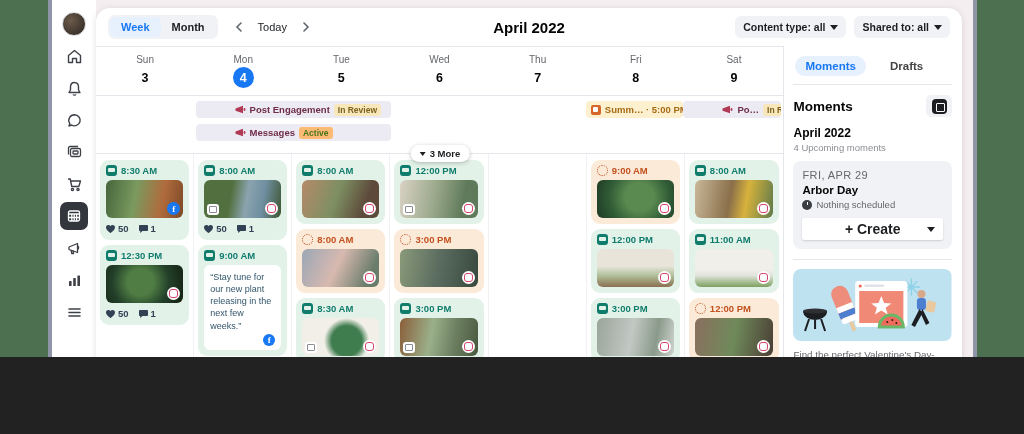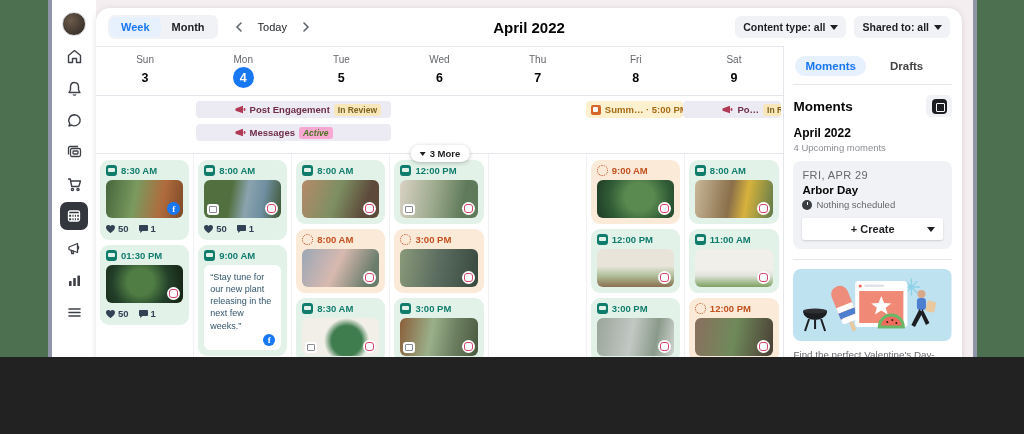--- a/index.html
+++ b/index.html
@@ -48,21 +48,21 @@
   .day-num{font-size:12.5px;font-weight:bold;color:#050505;width:21px;height:21px;display:flex;align-items:center;justify-content:center;border-radius:50%;}
   .day-num.selected{background:#1877f2;color:#fff;}
 
   
   .allday{position:relative;display:grid;grid-template-columns:repeat(7,1fr);grid-auto-rows:17px;row-gap:6px;padding:5px 2px 12px 2px;border-bottom:1px solid #e4e6eb;flex:0 0 auto;}
   .bar{display:flex;align-items:center;gap:4px;border-radius:4px;padding:0 5px;font-size:9.5px;font-weight:bold;overflow:hidden;white-space:nowrap;cursor:pointer;}
   .bar.lavender{background:#eceaf2;color:#6e2d47;padding-left:39px;}
   .bar.yellow{background:#fdf0cf;color:#a56a14;}
   .badge{font-size:8.5px;font-weight:bold;border-radius:3px;padding:1px 4px;}
   .badge.review{background:#f7e7ba;color:#7d611c;}
-  .badge.active{background:#f9a8d4;color:#49731f;font-style:italic;}
+  .badge.active{background:#fdba74;color:#49731f;}
   .evt-sq{width:10px;height:10px;border-radius:2px;background:#d6652a;flex:0 0 auto;position:relative;}
   .evt-sq::after{content:"";position:absolute;left:2.5px;top:2.5px;width:5px;height:5px;background:#fff;border-radius:1px;}
   .more-pill{position:absolute;left:344px;bottom:-9px;transform:translateX(-50%);background:#fff;border-radius:11px;box-shadow:0 1px 4px rgba(0,0,0,.25);padding:3px 9px;font-size:9.5px;font-weight:bold;color:#1c1e21;display:flex;align-items:center;gap:4px;cursor:pointer;z-index:5;}
   .chev-down{width:0;height:0;border-left:3.5px solid transparent;border-right:3.5px solid transparent;border-top:4.5px solid #1c1e21;}
 
   
   .grid{flex:1 1 auto;display:grid;grid-template-columns:repeat(7,1fr);min-height:0;}
   .col{border-right:1px solid #f0f1f4;padding:6px 4px;display:flex;flex-direction:column;}
   .col:last-child{border-right:none;}
   .pcard{border-radius:9px;padding:5px 6px 6px 6px;margin-bottom:5px;cursor:pointer;}
@@ -115,21 +115,21 @@
   .dark-sq{width:15px;height:15px;background:#1c1e21;border-radius:4px;position:relative;}
   .dark-sq::after{content:"";position:absolute;left:4px;top:4px;width:7px;height:7px;border:1.3px solid #fff;border-radius:1px;}
   .panel-month{font-size:12px;font-weight:bold;color:#050505;margin-top:9px;}
   .panel-upcoming{font-size:9.5px;color:#8a8d91;margin-top:2px;}
   .moment-card{background:#f1f2f5;border-radius:8px;padding:8px 9px 9px 9px;margin-top:8px;}
   .moment-date{font-size:11px;color:#65676b;letter-spacing:.4px;}
   .moment-title{font-size:11.5px;font-weight:bold;color:#050505;margin-top:3px;}
   .moment-status{display:flex;align-items:center;gap:4px;font-size:9.5px;color:#65676b;margin-top:3px;}
   .clock-ic{width:10px;height:10px;border-radius:50%;background:#3a3d42;position:relative;flex:0 0 auto;}
   .clock-ic::after{content:"";position:absolute;left:4.2px;top:2px;width:1.4px;height:3.5px;background:#fff;}
-  .create-btn{position:relative;background:#fff;border-radius:2px;height:22px;margin-top:8px;display:flex;align-items:center;justify-content:center;font-size:11px;font-weight:bold;color:#1c1e21;box-shadow:0 1px 2px rgba(0,0,0,.15);cursor:pointer;}
+  .create-btn{position:relative;background:#fff;border-radius:2px;height:22px;margin-top:8px;display:flex;align-items:center;justify-content:center;font-size:14px;font-weight:bold;color:#1c1e21;box-shadow:0 1px 2px rgba(0,0,0,.15);cursor:pointer;}
   .create-btn .caret{position:absolute;right:8px;}
   .panel-div{height:1px;background:#e4e6eb;margin:10px 0 9px 0;}
   .promo-art{border-radius:8px;overflow:hidden;display:block;width:100%;height:72px;}
   .promo-text{font-size:9.8px;line-height:1.35;color:#65676b;margin-top:7px;}
   .see-templates{background:#fff;border:1px solid #dadce1;border-radius:6px;height:24px;margin-top:8px;display:flex;align-items:center;justify-content:center;font-size:10.5px;font-weight:bold;color:#1c1e21;cursor:pointer;box-shadow:0 1px 2px rgba(0,0,0,.08);}
 
   .mega{flex:0 0 auto;}
 </style>
 </head>
 <body>
@@ -340,21 +340,21 @@
                     <svg width="9" height="8" viewBox="0 0 9 8" fill="#334155">
                       <path d="M0 0.8 C0 0.4 0.4 0 0.8 0 H8.2 C8.6 0 9 0.4 9 0.8 V5.2 C9 5.6 8.6 6 8.2 6 H3.5 L1.2 8 V6 H0.8 C0.4 6 0 5.6 0 5.2 Z"></path>
                     </svg>
                     <span>1</span>
                   </span>
               </div>
             </div>
             <div class="pcard green">
               <div class="time-row">
                   <span class="post-ic"></span>
-                  <span>01:30 PM</span>
+                  <span>12:30 PM</span>
                 </div>
               <div class="photo" data-img="dark-foliage">
                 <span class="ig-badge"></span>
               </div>
               <div class="reactions">
                 <span class="react">
                     <svg width="9" height="8" viewBox="0 0 9 8" fill="#334155">
                       <path d="M4.5 8 C4.5 8 0 5 0 2.4 C0 0.8 1.3 0 2.4 0 C3.3 0 4.1 0.5 4.5 1.3 C4.9 0.5 5.7 0 6.6 0 C7.7 0 9 0.8 9 2.4 C9 5 4.5 8 4.5 8 Z"></path>
                     </svg>
                     <span>50</span>

